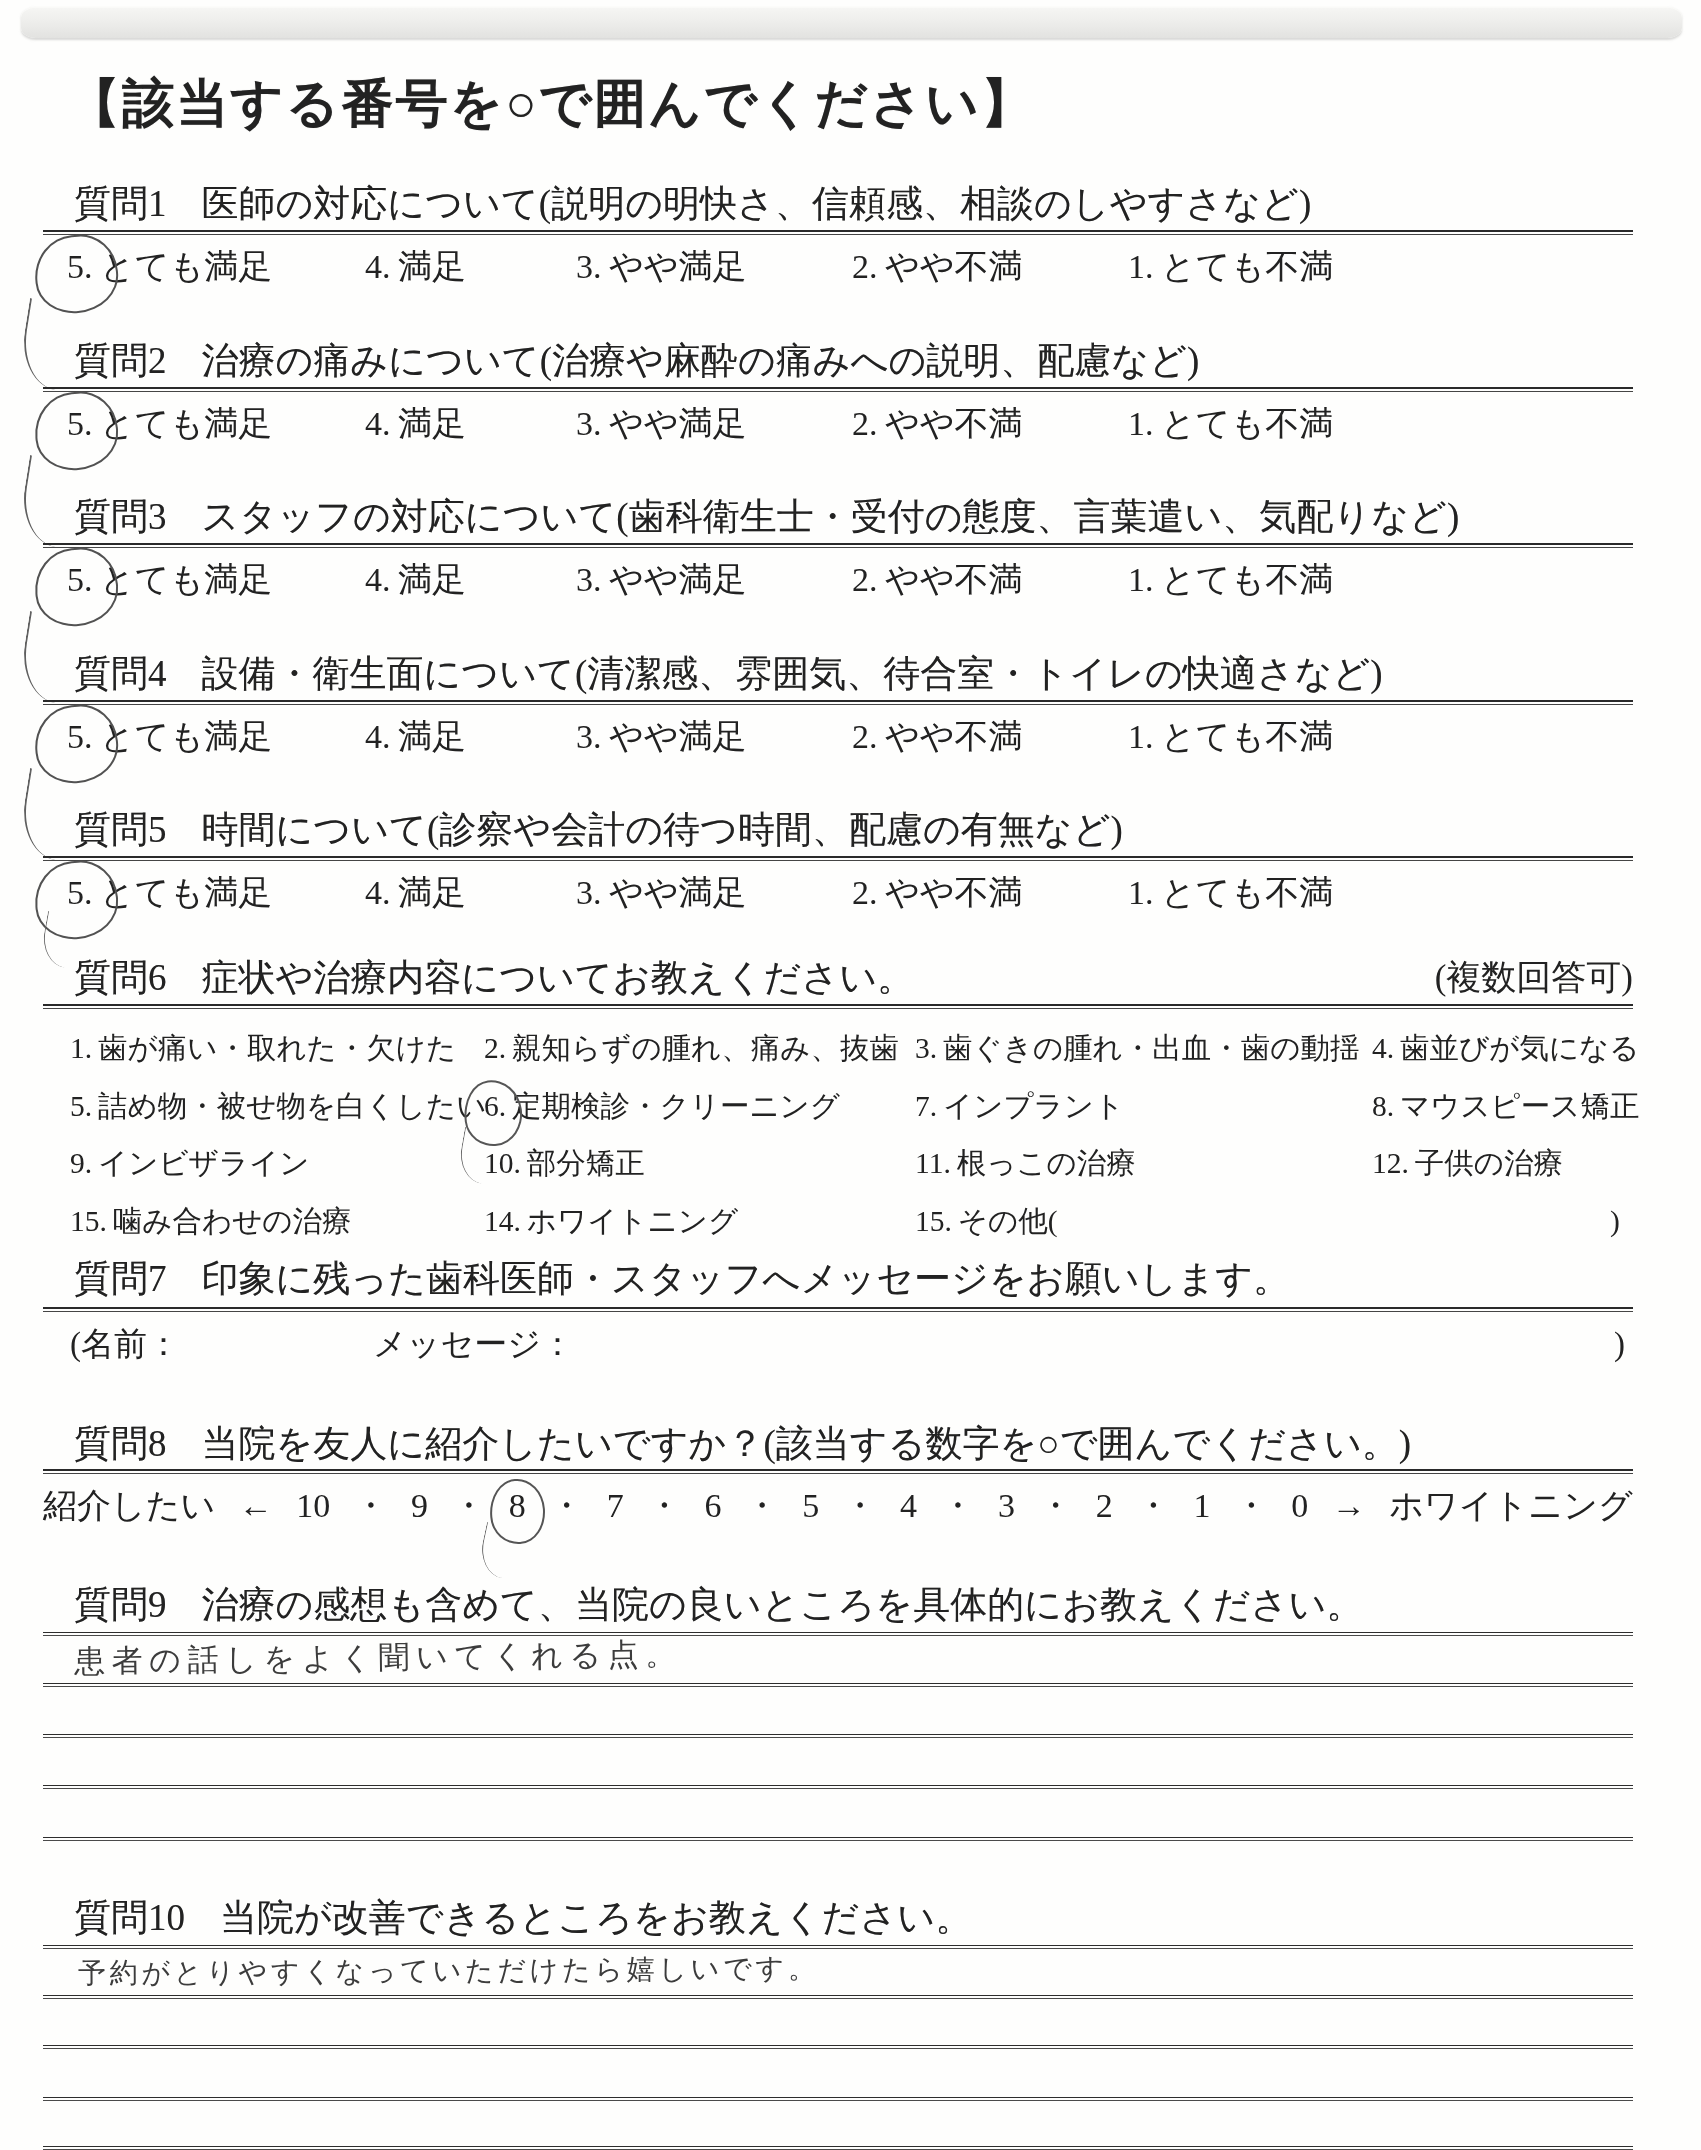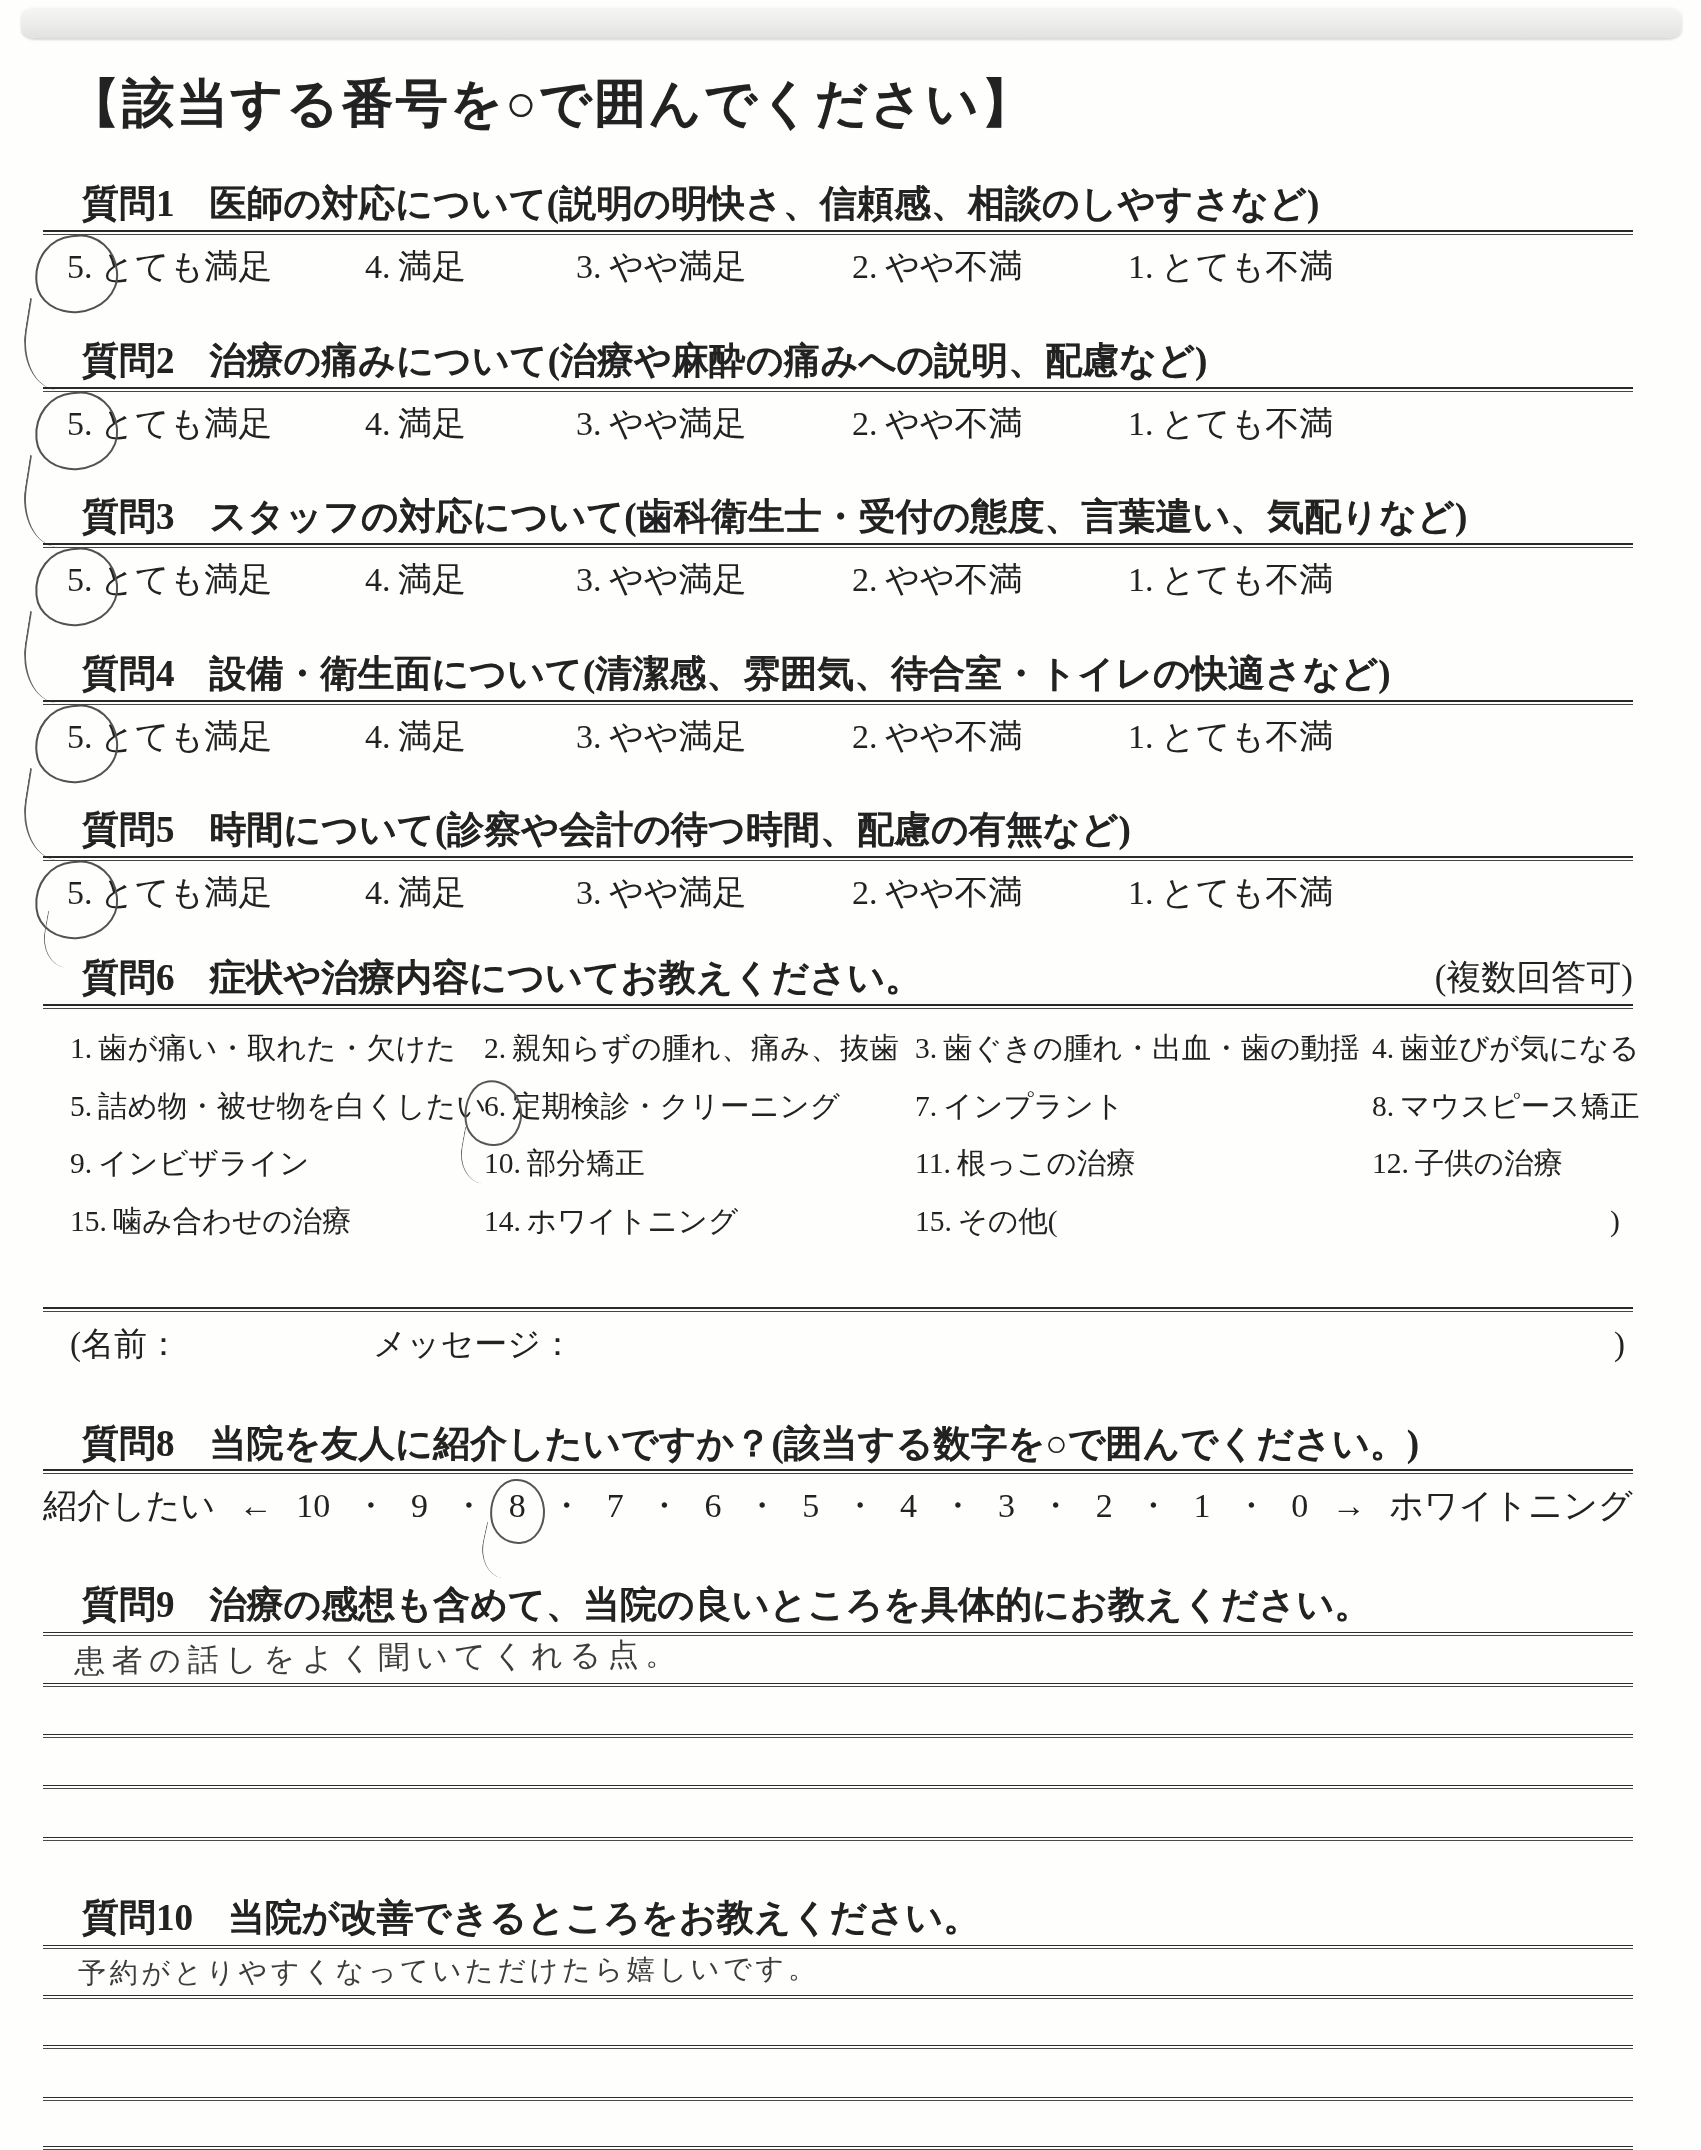--- a/index.html
+++ b/index.html
@@ -20,23 +20,22 @@
     border-radius:14.8px/10.3px;
     box-shadow:0 1.5px 2.2px rgba(170,170,168,.45), inset 0 0.7px 0 #fbfbf9;
   }
   .title{
     left:68px; top:78px;
     font-size:52px; font-weight:bold; letter-spacing:2.2px;
     white-space:nowrap; line-height:1;
     text-shadow:0 0 0.7px rgba(0,0,0,.35);
   }
   .qhead{
-    left:82px; font-size:37px; line-height:1.15; white-space:nowrap;
+    left:74px; font-size:37px; line-height:1.15; white-space:nowrap;
     text-shadow:0 0 0.4px rgba(0,0,0,.3);
-    font-weight:bold;
   }
   .qlabel{margin-right:35px;}
   .qnote{font-size:35px; line-height:1.15; white-space:nowrap;}
   
   .rule{
     left:43px; width:1590px; height:2.2px;
     border-top:2.6px solid #2a2a2a; border-bottom:1.5px solid #454545;
   }
   
   .hline{
@@ -199,20 +198,23 @@
     <span class="item" style="left:915px"><span class="num">11.</span><span>根っこの治療</span></span>
     <span class="item" style="left:1372px"><span class="num">12.</span><span>子供の治療</span></span>
   </div>
   <div class="itemrow abs" style="top:1205px">
     <span class="item" style="left:70px"><span class="num">15.</span><span>噛み合わせの治療</span></span>
     <span class="item" style="left:484px"><span class="num">14.</span><span>ホワイトニング</span></span>
     <span class="item" style="left:915px"><span class="num">15.</span><span>その他(</span></span>
     <span class="item" style="left:1610px">)</span>
   </div>
 
+  <div class="qhead abs" style="top:1258px">
+    <span class="qlabel">質問7</span><span>印象に残った歯科医師・スタッフへメッセージをお願いします。</span>
+  </div>
   <div class="rule abs" style="top:1307px"></div>
   <div class="namerow abs" style="top:1326px">
     <span>(名前：</span>
     <span class="msglabel">メッセージ：</span>
     <span class="closeparen">)</span>
   </div>
 
   <div class="qhead abs" style="top:1423px">
     <span class="qlabel">質問8</span><span>当院を友人に紹介したいですか？(該当する数字を○で囲んでください。)</span>
   </div>

